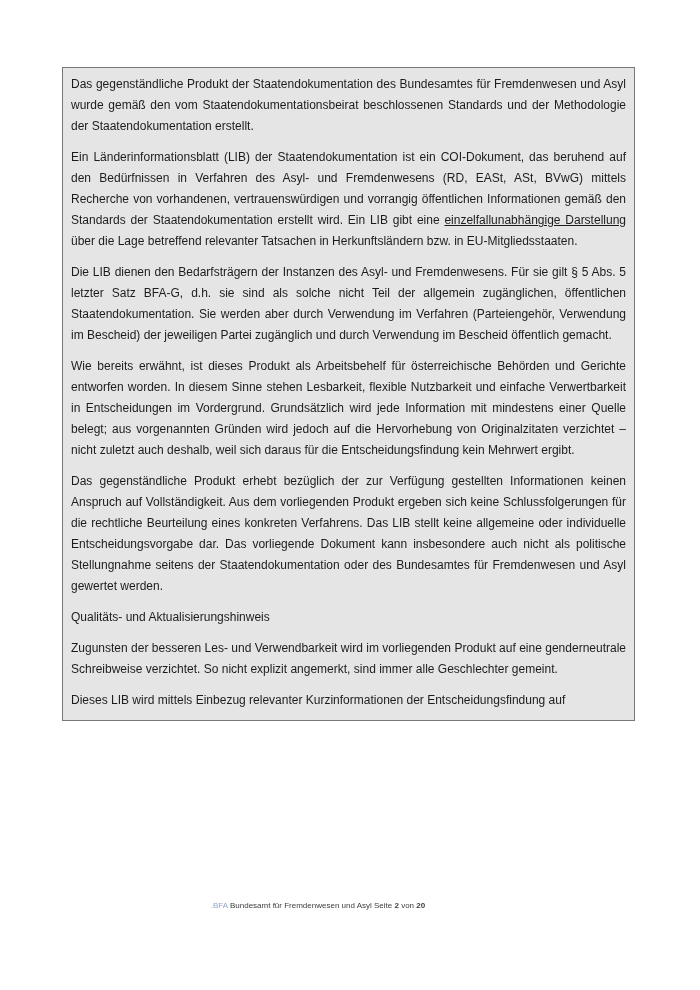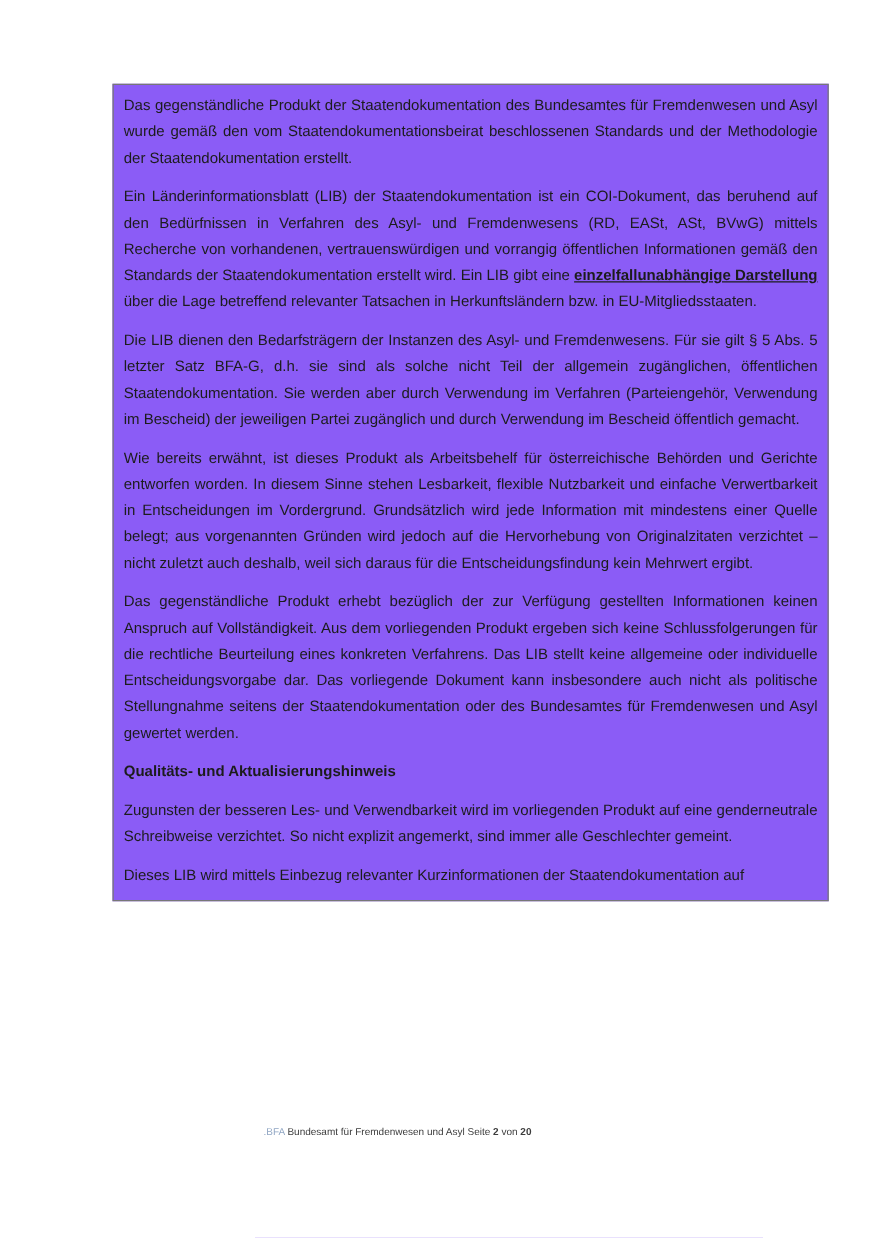--- a/index.html
+++ b/index.html
@@ -14,40 +14,39 @@
     height: 990px;
     background: #ffffff;
     overflow: hidden;
   }
   .content-box {
     position: absolute;
     left: 62px;
     top: 67px;
     width: 573px;
     box-sizing: border-box;
-    background: #8b5cf6;
+    background: #e5e5e5;
     border: 1px solid #777777;
     padding: 6px 8px 9px 8px;
-    margin-left: 28px;
   }
   .para {
     margin: 0 0 10px 0;
     font-size: 12px;
     line-height: 21px;
     color: #1c1c1c;
     text-align: justify;
   }
   .para:last-child {
     margin-bottom: 0;
   }
   .para.heading {
     font-weight: bold;
     text-align: left;
   }
-  .run-bold { font-weight: bold; }
+  .run-bold { font-weight: normal; }
   .run-underline { text-decoration: underline; }
   .footer {
     position: absolute;
     top: 900px;
     left: 0;
     width: 636px;
     text-align: center;
     font-size: 8px;
     line-height: 12px;
     color: #3c3c3c;
@@ -64,18 +63,18 @@
 <div class="page">
 
   <div class="content-box">
       <p class="para"><span>Das gegenständliche Produkt der Staatendokumentation des Bundesamtes für Fremdenwesen und Asyl wurde gemäß den vom Staatendokumentationsbeirat beschlossenen Standards und der Methodologie der Staatendokumentation erstellt.</span></p>
       <p class="para"><span>Ein Länderinformationsblatt (LIB) der Staatendokumentation ist ein COI-Dokument, das beruhend auf den Bedürfnissen in Verfahren des Asyl- und Fremdenwesens (RD, EASt, ASt, BVwG) mittels Recherche von vorhandenen, vertrauenswürdigen und vorrangig öffentlichen Informationen gemäß den Standards der Staatendokumentation erstellt wird. Ein LIB gibt eine </span><span class="run-bold run-underline">einzelfallunabhängige Darstellung</span><span> über die Lage betreffend relevanter Tatsachen in Herkunftsländern bzw. in EU-Mitgliedsstaaten.</span></p>
       <p class="para"><span>Die LIB dienen den Bedarfsträgern der Instanzen des Asyl- und Fremdenwesens. Für sie gilt § 5 Abs. 5 letzter Satz BFA-G, d.h. sie sind als solche nicht Teil der allgemein zugänglichen, öffentlichen Staatendokumentation. Sie werden aber durch Verwendung im Verfahren (Parteiengehör, Verwendung im Bescheid) der jeweiligen Partei zugänglich und durch Verwendung im Bescheid öffentlich gemacht.</span></p>
       <p class="para"><span>Wie bereits erwähnt, ist dieses Produkt als Arbeitsbehelf für österreichische Behörden und Gerichte entworfen worden. In diesem Sinne stehen Lesbarkeit, flexible Nutzbarkeit und einfache Verwertbarkeit in Entscheidungen im Vordergrund. Grundsätzlich wird jede Information mit mindestens einer Quelle belegt; aus vorgenannten Gründen wird jedoch auf die Hervorhebung von Originalzitaten verzichtet – nicht zuletzt auch deshalb, weil sich daraus für die Entscheidungsfindung kein Mehrwert ergibt.</span></p>
       <p class="para"><span>Das gegenständliche Produkt erhebt bezüglich der zur Verfügung gestellten Informationen keinen Anspruch auf Vollständigkeit. Aus dem vorliegenden Produkt ergeben sich keine Schlussfolgerungen für die rechtliche Beurteilung eines konkreten Verfahrens. Das LIB stellt keine allgemeine oder individuelle Entscheidungsvorgabe dar. Das vorliegende Dokument kann insbesondere auch nicht als politische Stellungnahme seitens der Staatendokumentation oder des Bundesamtes für Fremdenwesen und Asyl gewertet werden.</span></p>
       <p class="para heading"><span class="run-bold">Qualitäts- und Aktualisierungshinweis</span></p>
       <p class="para"><span>Zugunsten der besseren Les- und Verwendbarkeit wird im vorliegenden Produkt auf eine genderneutrale Schreibweise verzichtet. So nicht explizit angemerkt, sind immer alle Geschlechter gemeint.</span></p>
-      <p class="para"><span>Dieses LIB wird mittels Einbezug relevanter Kurzinformationen der Staatendokumentation auf</span></p>
+      <p class="para"><span>Dieses LIB wird mittels Einbezug relevanter Kurzinformationen der Entscheidungsfindung auf</span></p>
     </div>
 
   <div class="footer"><span class="logo">.BFA</span><span> Bundesamt für Fremdenwesen und Asyl Seite </span><b>2</b><span> von </span><b>20</b></div>
 
 </div>
 
 </body></html>

